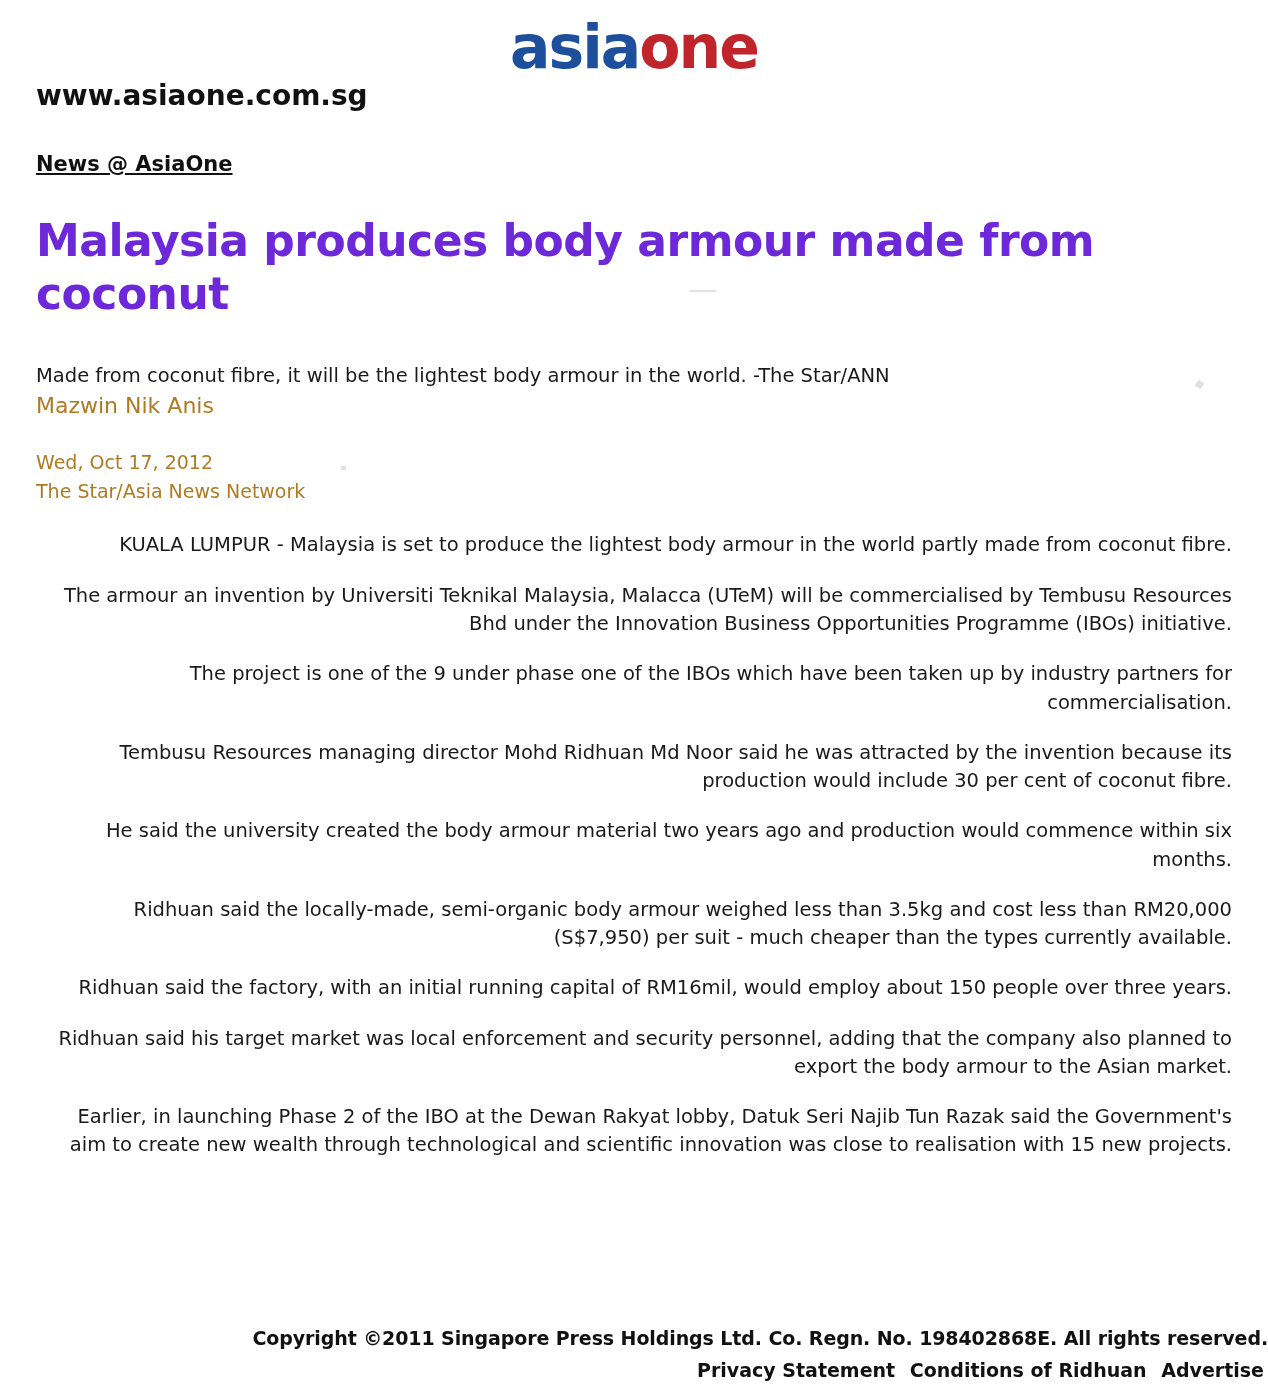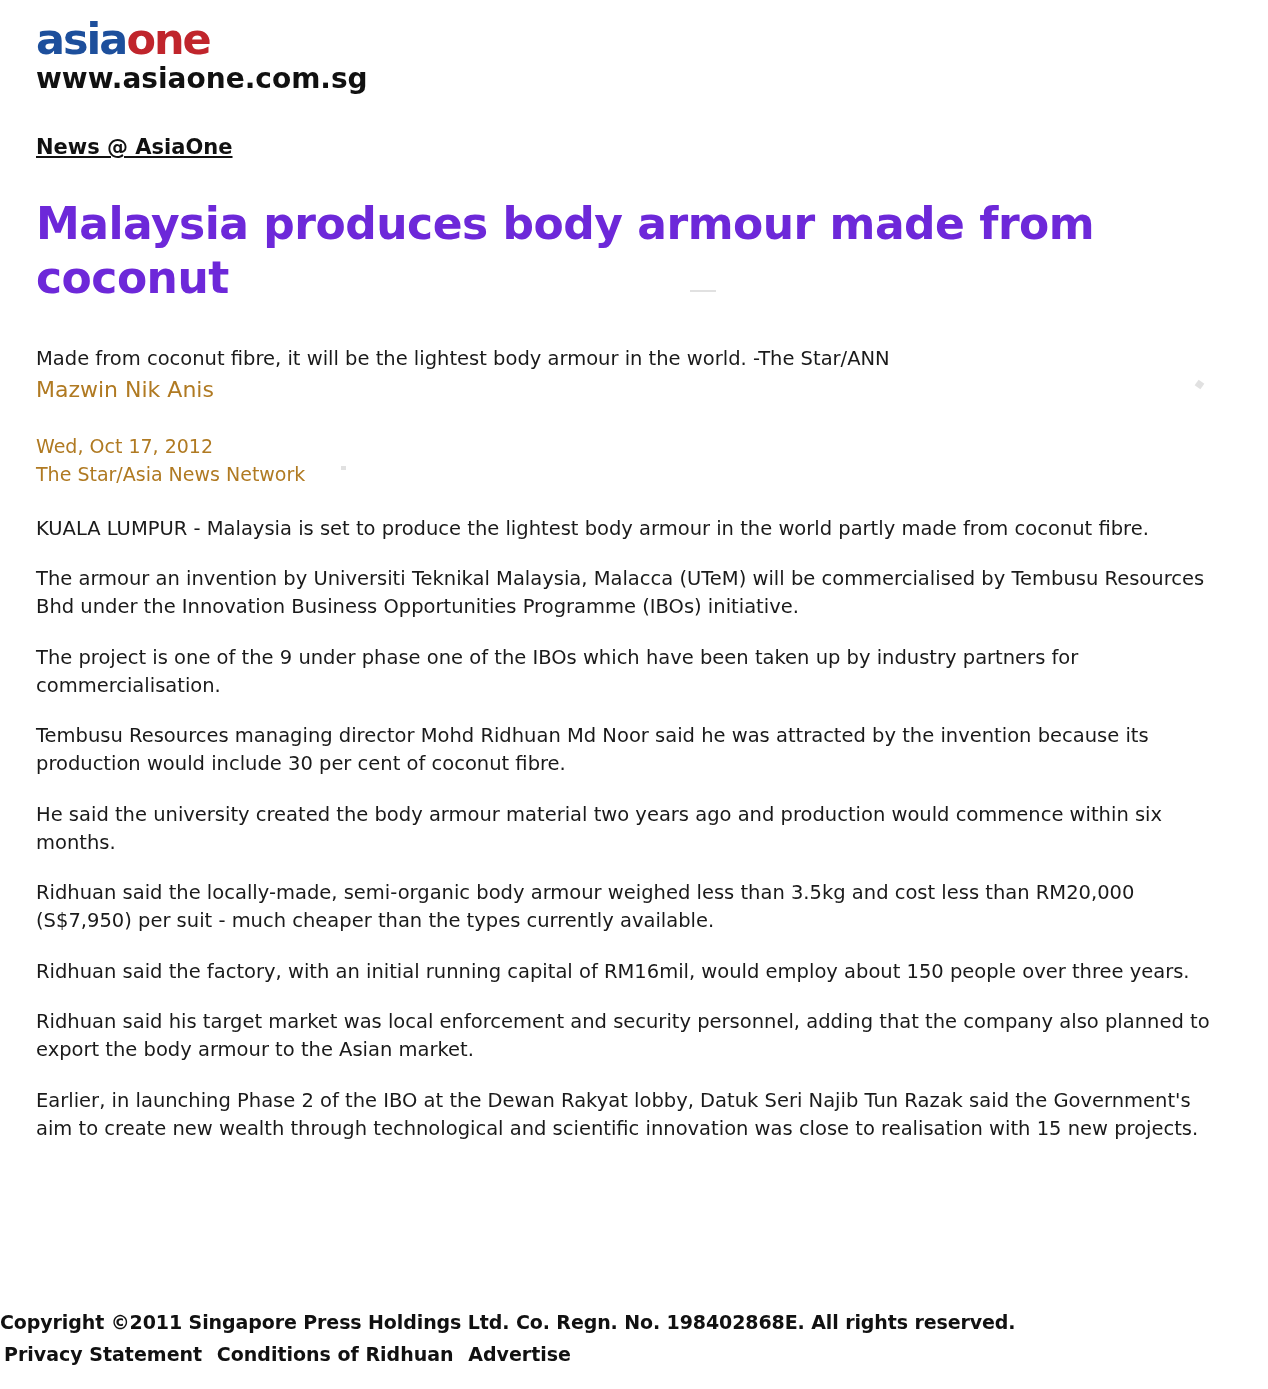--- a/index.html
+++ b/index.html
@@ -22,24 +22,25 @@
     position: relative;
   }
 
   
   .masthead {
     margin: 0 0 6px 2px;
   }
   .logo-word {
     font-family: "DejaVu Sans", sans-serif;
     font-weight: bold;
-    font-size: 43px;
+    font-size: 60px;
     letter-spacing: -2px;
     line-height: 0.98;
     white-space: nowrap;
+    text-align: center;
   }
   .logo-asia { color: #1d4f9c; }
   .logo-one  { color: #c0252c; }
   .logo-url {
     font-family: "DejaVu Sans", sans-serif;
     font-weight: bold;
     font-size: 28px;
     color: #111111;
     letter-spacing: 0px;
     margin-top: 2px;
@@ -91,29 +92,30 @@
   
   .article-body {
     margin: 26px 0 0 2px;
     max-width: 1200px;
   }
   .article-body p {
     margin: 0 0 22px 0;
     font-size: 19.5px;
     line-height: 1.45;
     color: #1a1a1a;
+    text-align: right;
   }
 
   
   .footer {
     position: absolute;
     left: 0;
     right: 0;
-    bottom: 24px;
-    text-align: left;
+    bottom: 8px;
+    text-align: right;
   }
   .copyright {
     font-family: "DejaVu Sans", sans-serif;
     font-weight: bold;
     font-size: 19px;
     color: #111111;
     letter-spacing: -0.1px;
   }
   .footer-links {
     margin-top: 10px;

